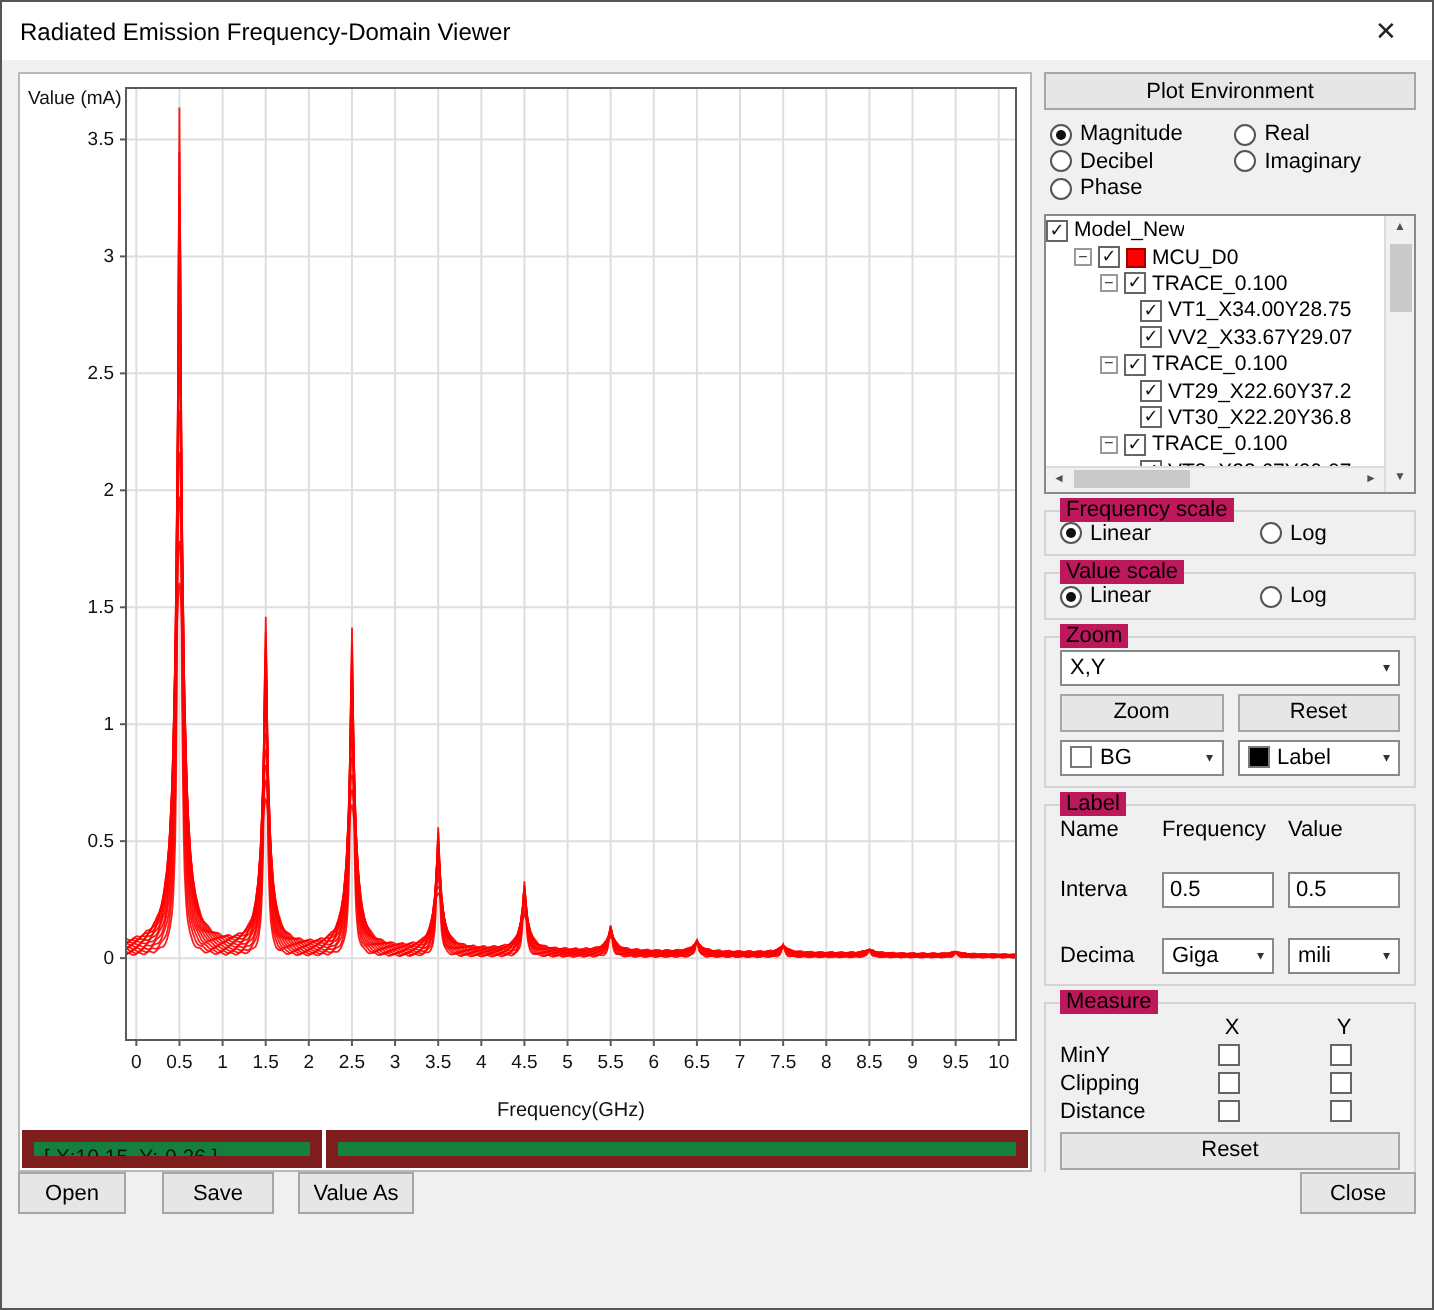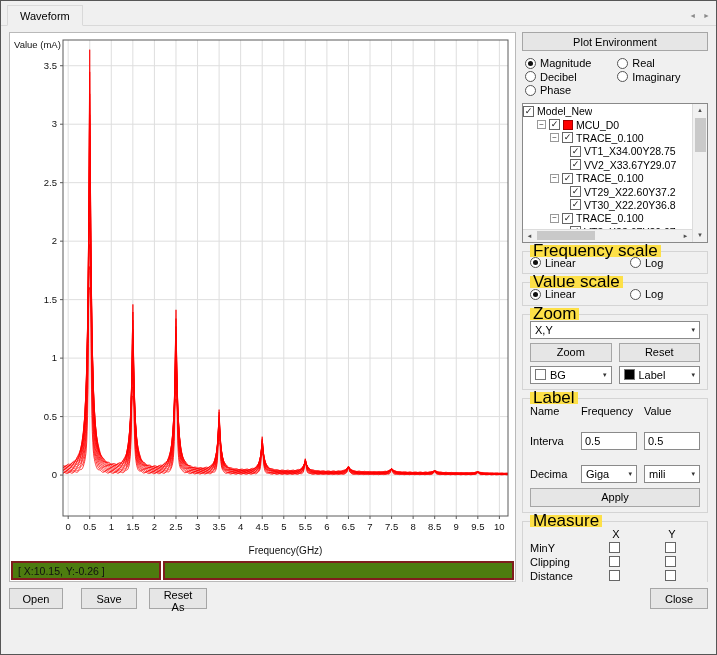--- a/index.html
+++ b/index.html
@@ -17,21 +17,21 @@
   .tab{font-size:11px;padding:4px 12px 3px;border:1px solid #d9d9d9;border-bottom:1px solid #f0f0f0;background:#f0f0f0;margin-bottom:-1px;cursor:pointer}
   .tab-arrows{margin-left:auto;display:flex;gap:7px;align-items:center;padding-bottom:6px;color:#8a8a8a;font-size:7px}
   .tab-arrows span{cursor:pointer}
 
   
   .content{display:flex;gap:6px;padding:6px 8px 0 8px;height:556px}
   .plot-panel{flex:1;background:#fff;border:1px solid #b9b9b9;display:flex;flex-direction:column;padding:1px;min-width:0}
   #chart-svg{display:block}
   #chart-svg text{font-family:"Liberation Sans",sans-serif}
   .statusbar{display:flex;gap:2px;margin-top:auto;height:19px}
-  .status-cell{border:2px solid #7f1d1d;font-size:10.5px;line-height:16px;padding:0 5px;white-space:nowrap;overflow:hidden;background:#4d7c0f;color:#111}
+  .status-cell{border:6px solid #7f1d1d;font-size:10.5px;line-height:16px;padding:0 5px;white-space:nowrap;overflow:hidden;background:#15803d;color:#111}
   .status-cursor{width:150px}
   .status-stats{width:272px}
   .status-fill{flex:1}
 
   
   .side-panel{width:186px;display:flex;flex-direction:column;overflow:hidden;flex:none}
   .btn{font-family:inherit;font-size:11px;background:#e6e6e6;border:1px solid #a6a6a6;height:19px;cursor:pointer;padding:0 6px;color:#000}
   .pe-btn{width:100%;margin-bottom:6px;flex:none}
 
   .radio-grid{display:grid;grid-template-columns:1.05fr 1fr;row-gap:1px;padding:0 3px;margin-bottom:6px;flex:none}
@@ -55,59 +55,56 @@
   .vscroll .scr-btn{height:13px;width:100%}
   .hscroll .scr-btn{width:13px;height:100%}
   .vthumb{width:11px;margin:1px auto 0;height:34px;background:#c9c9c9;cursor:pointer}
   .vspacer{flex:1}
   .hthumb{width:58px;height:9px;background:#c9c9c9;margin-left:1px;cursor:pointer}
   .hspacer{flex:1}
 
   
   .group{border:1px solid #d4d4d4;position:relative;margin-top:8px;padding:6px 7px 5px;flex:none}
   .group.tight{padding:5px 7px 4px}
-  .group-title{position:absolute;top:-7px;left:7px;background:#fde047;font-size:17px;padding:0 3px;line-height:12px;color:#000}
+  .group-title{position:absolute;top:-7px;left:7px;background:#be185d;font-size:11px;padding:0 3px;line-height:12px;color:#000}
   .scale-opts{display:flex}
   .scale-opts .radio-row:first-child{width:100px}
 
   .combo{height:18px;border:1px solid #8a8a8a;background:#fff;display:flex;align-items:center;font-size:11px;padding:0 4px;cursor:pointer;flex:1;min-width:0;color:#000}
   .combo .arrow{margin-left:auto;font-size:7px;color:#333;padding-left:4px}
   .row2{display:flex;gap:7px;margin-top:4px}
   .row2 .btn{flex:1}
   .swatch{width:11px;height:11px;border:1px solid #777;flex:none;margin-right:4px}
 
   .lbl-grid{display:grid;grid-template-columns:44px 1fr 1fr;gap:15px 7px;align-items:center;font-size:11px}
   .tbox{height:18px;border:1px solid #8a8a8a;font-size:11px;padding:0 3px;width:100%;font-family:inherit;background:#fff;color:#000}
   .apply-btn{width:100%;margin-top:5px}
 
   .meas-grid{display:grid;grid-template-columns:58px 1fr 1fr;row-gap:2px;align-items:center;font-size:11px;justify-items:center}
   .meas-grid .mlabel{justify-self:start}
   .meas-reset{width:100%;margin-top:4px}
 
   
-  .footer{height:35px;display:flex;align-items:flex-end;padding:0 8px 8px}
+  .footer{height:35px;display:flex;padding:0 8px 8px}
   .footer .btn{height:21px}
   #btn-open{width:54px}
   #btn-save{width:56px;margin-left:18px}
   #btn-saveas{width:58px;margin-left:12px}
   #btn-close{width:58px;margin-left:auto}
 </style>
 </head>
 <body>
 
 <div class="window">
 
-
-  <div class="tabbar">
-    <div class="tab">Waveform</div>
-    <div class="tab-arrows">
-      <span>◄</span>
-      <span>►</span>
-    </div>
+  <div class="titlebar">
+    <span class="title">Radiated Emission Frequency-Domain Viewer</span>
+    <button class="close-btn">✕</button>
   </div>
+
 
   <div class="content">
 
     <div class="plot-panel">
       <svg id="chart-svg" width="505" height="526" viewBox="0 0 505 526">
           <defs>
             <clipPath id="plotclip">
               <rect x="52" y="6" width="445" height="476"></rect>
             </clipPath>
           </defs>
@@ -389,21 +386,20 @@
           <span>Decima</span>
           <div class="combo">
             <span>Giga</span>
             <span class="arrow">▾</span>
           </div>
           <div class="combo">
             <span>mili</span>
             <span class="arrow">▾</span>
           </div>
         </div>
-        <button class="btn apply-btn">Apply</button>
       </div>
 
       <div class="group">
         <span class="group-title">Measure</span>
         <div class="meas-grid" id="meas-grid">
             <span class="mlabel"></span>
             <span>X</span>
             <span>Y</span>
             <span class="mlabel">MinY</span>
             <span class="cb"></span>
@@ -417,17 +413,17 @@
           </div>
         <button class="btn meas-reset">Reset</button>
       </div>
 
     </div>
   </div>
 
   <div class="footer">
     <button class="btn" id="btn-open">Open</button>
     <button class="btn" id="btn-save">Save</button>
-    <button class="btn" id="btn-saveas">Reset As</button>
+    <button class="btn" id="btn-saveas">Value As</button>
     <button class="btn" id="btn-close">Close</button>
   </div>
 
 </div>
 
 </body></html>

